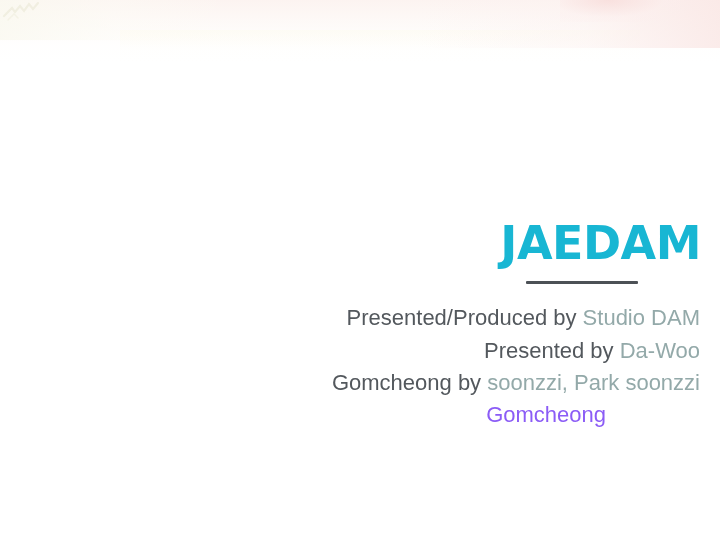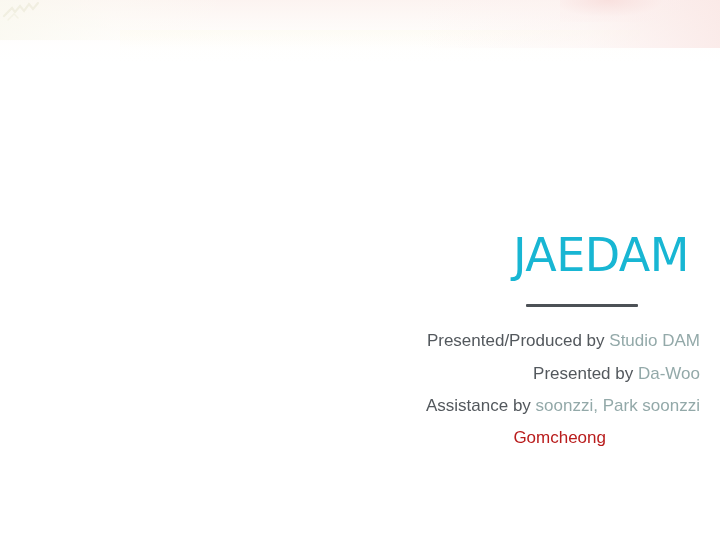--- a/index.html
+++ b/index.html
@@ -107,24 +107,24 @@
   .credits-block {
     position: absolute;
     left: 0;
     top: 214px;
     width: 712px;
     text-align: right;
   }
 
   .logo {
     display: block;
-    margin: 16px;
+    margin: 4px;
     padding: 0 7px 0 0;
     font-family: "DejaVu Sans", sans-serif;
-    font-weight: normal;
+    font-weight: bold;
     font-size: 46px;
     line-height: 50px;
     letter-spacing: -0.5px;
     color: #18b6d3;
     text-align: right;
   }
 
   .divider-row {
     display: block;
     text-align: right;
@@ -141,37 +141,37 @@
     vertical-align: middle;
   }
 
   .credit-lines {
     margin-top: 11px;
     padding: 0 12px 0 0;
     text-align: right;
   }
 
   .credit-line {
-    font-size: 17px;
+    font-size: 22px;
     line-height: 32.5px;
     color: #53585d;
     white-space: normal;
   }
 
   .credit-line .role {
     color: #53585d;
   }
 
   .credit-line .name {
     color: #93a9a9;
   }
 
   .credit-line-wrap {
     display: block;
-    color: #b91c1c;
+    color: #8b5cf6;
     line-height: 29px;
     padding-right: 94px;
   }
 </style>
 </head>
 <body>
 
 <div class="canvas">
 
   <div class="wash wash-top"></div>
@@ -197,20 +197,20 @@
 
       <div class="credit-line">
         <span class="role">Presented/Produced by </span><span class="name">Studio DAM</span>
       </div>
 
       <div class="credit-line">
         <span class="role">Presented by </span><span class="name">Da-Woo</span>
       </div>
 
       <div class="credit-line">
-        <span class="role">Assistance by </span><span class="name">soonzzi, Park soonzzi</span>
+        <span class="role">Gomcheong by </span><span class="name">soonzzi, Park soonzzi</span>
         <span class="credit-line-wrap">Gomcheong</span>
       </div>
 
     </div>
   </div>
 
 </div>
 
 </body></html>

